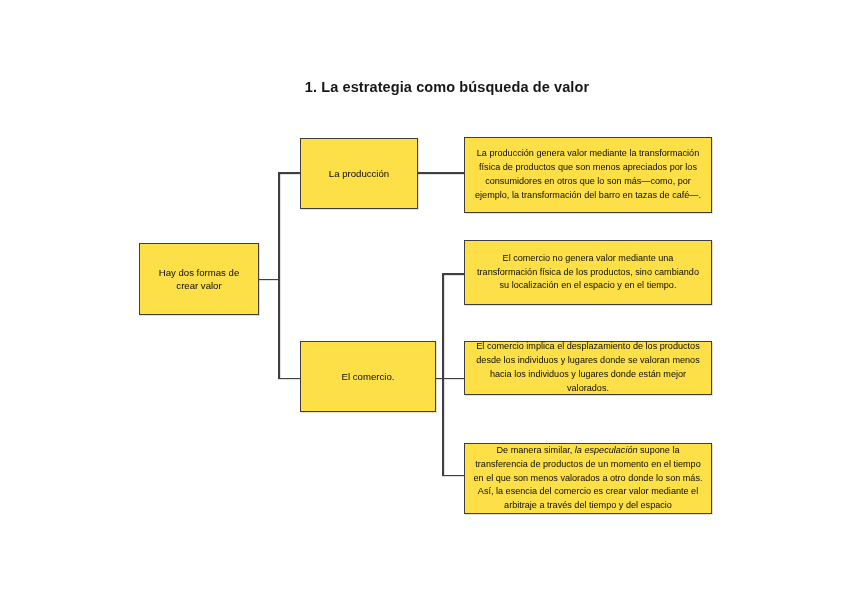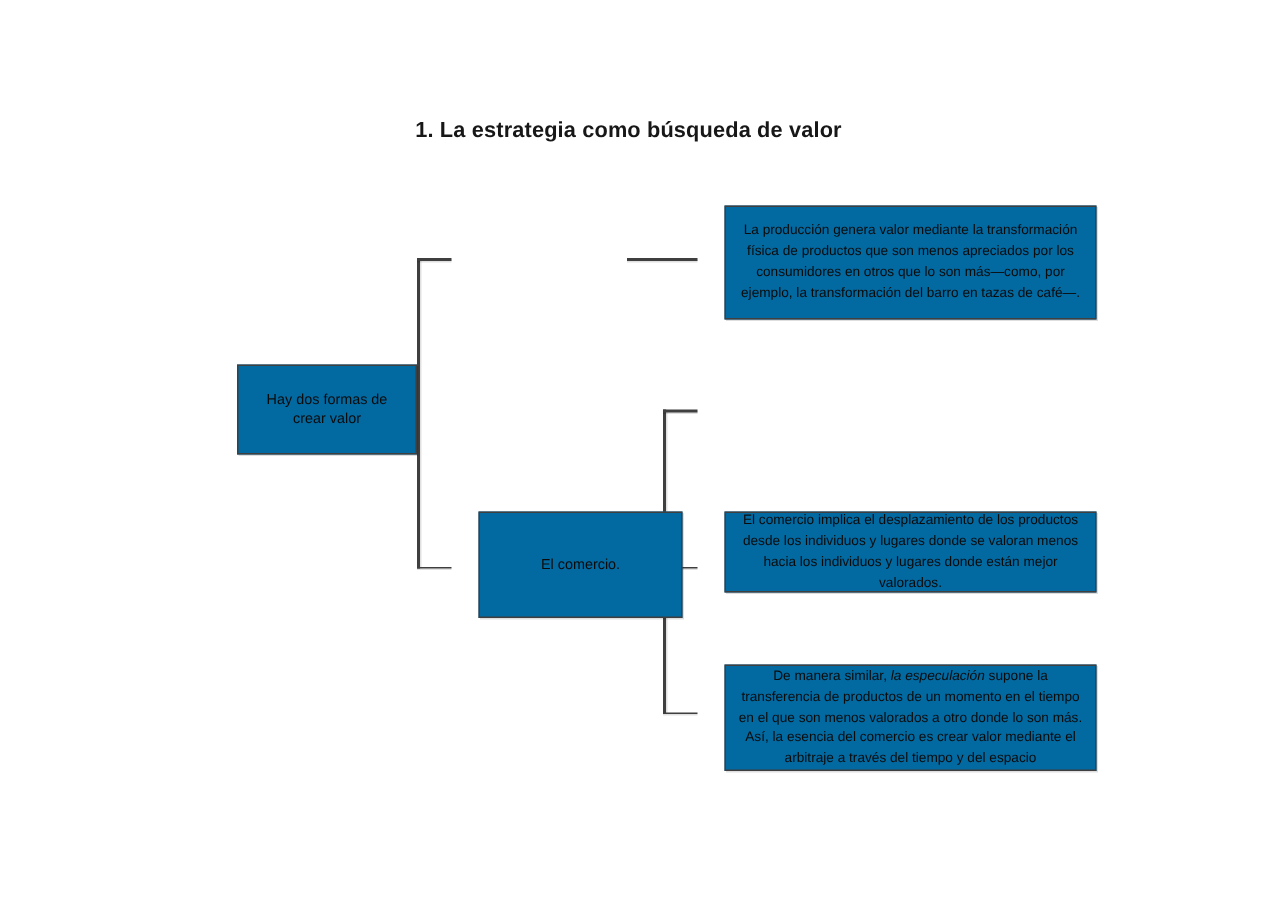--- a/index.html
+++ b/index.html
@@ -20,60 +20,59 @@
     position: absolute;
     left: 0;
     top: 0;
     width: 848px;
     height: 599px;
   }
 
   
   .doc-title {
     position: absolute;
-    left: 184px;
+    left: 212px;
     top: 79px;
     width: 470px;
     text-align: center;
     font-size: 14.5px;
     font-weight: bold;
     letter-spacing: 0.1px;
     color: #171717;
     white-space: nowrap;
   }
 
   
   .node {
     position: absolute;
     box-sizing: border-box;
-    background: #0369a1;
+    background: #fde047;
     border: 1.6px solid #3f3f3f;
     box-shadow: 1px 1px 0 0 rgba(0,0,0,0.13);
     display: flex;
     align-items: center;
     justify-content: flex-start;
     padding: 4px 7px;
     text-align: center;
     line-height: 1.38;
     color: #0b0b0b;
-    margin-left: 19px;
   }
 
   .node-label {
     display: block;
     width: 100%;
     text-align: center;
   }
 
   
   .node-root {
     left: 139px;
     top: 243px;
     width: 120px;
-    height: 60px;
+    height: 72px;
     font-size: 9.6px;
   }
 
   .node-branch-produccion {
     left: 300px;
     top: 138px;
     width: 118px;
     height: 71px;
     font-size: 9.6px;
   }
@@ -164,29 +163,35 @@
   <div class="conn h conn-com-stub"></div>
   <div class="conn v conn-spine-right"></div>
   <div class="conn h conn-det1"></div>
   <div class="conn h conn-det2"></div>
   <div class="conn h conn-det3"></div>
 
   <div class="node node-root">
     <span class="node-label">Hay dos formas de crear valor</span>
   </div>
 
+  <div class="node node-branch-produccion">
+    <span class="node-label">La producción</span>
+  </div>
 
   <div class="node node-branch-comercio">
     <span class="node-label">El comercio.</span>
   </div>
 
   <div class="node node-detail node-detail-produccion">
     <span class="node-label"><span>La producción genera valor mediante la transformación física de productos que son menos apreciados por los consumidores en otros que lo son más—como, por ejemplo, la transformación del barro en tazas de café—.</span><span class="em"></span><span></span></span>
   </div>
 
+  <div class="node node-detail node-detail-comercio-1">
+    <span class="node-label"><span>El comercio no genera valor mediante una transformación física de los productos, sino cambiando su localización en el espacio y en el tiempo.</span><span class="em"></span><span></span></span>
+  </div>
 
   <div class="node node-detail node-detail-comercio-2">
     <span class="node-label"><span>El comercio implica el desplazamiento de los productos desde los individuos y lugares donde se valoran menos hacia los individuos y lugares donde están mejor valorados.</span><span class="em"></span><span></span></span>
   </div>
 
   <div class="node node-detail node-detail-comercio-3">
     <span class="node-label"><span>De manera similar, </span><span class="em">la especulación</span><span> supone la transferencia de productos de un momento en el tiempo en el que son menos valorados a otro donde lo son más. Así, la esencia del comercio es crear valor mediante el arbitraje a través del tiempo y del espacio</span></span>
   </div>
 
 </div>

